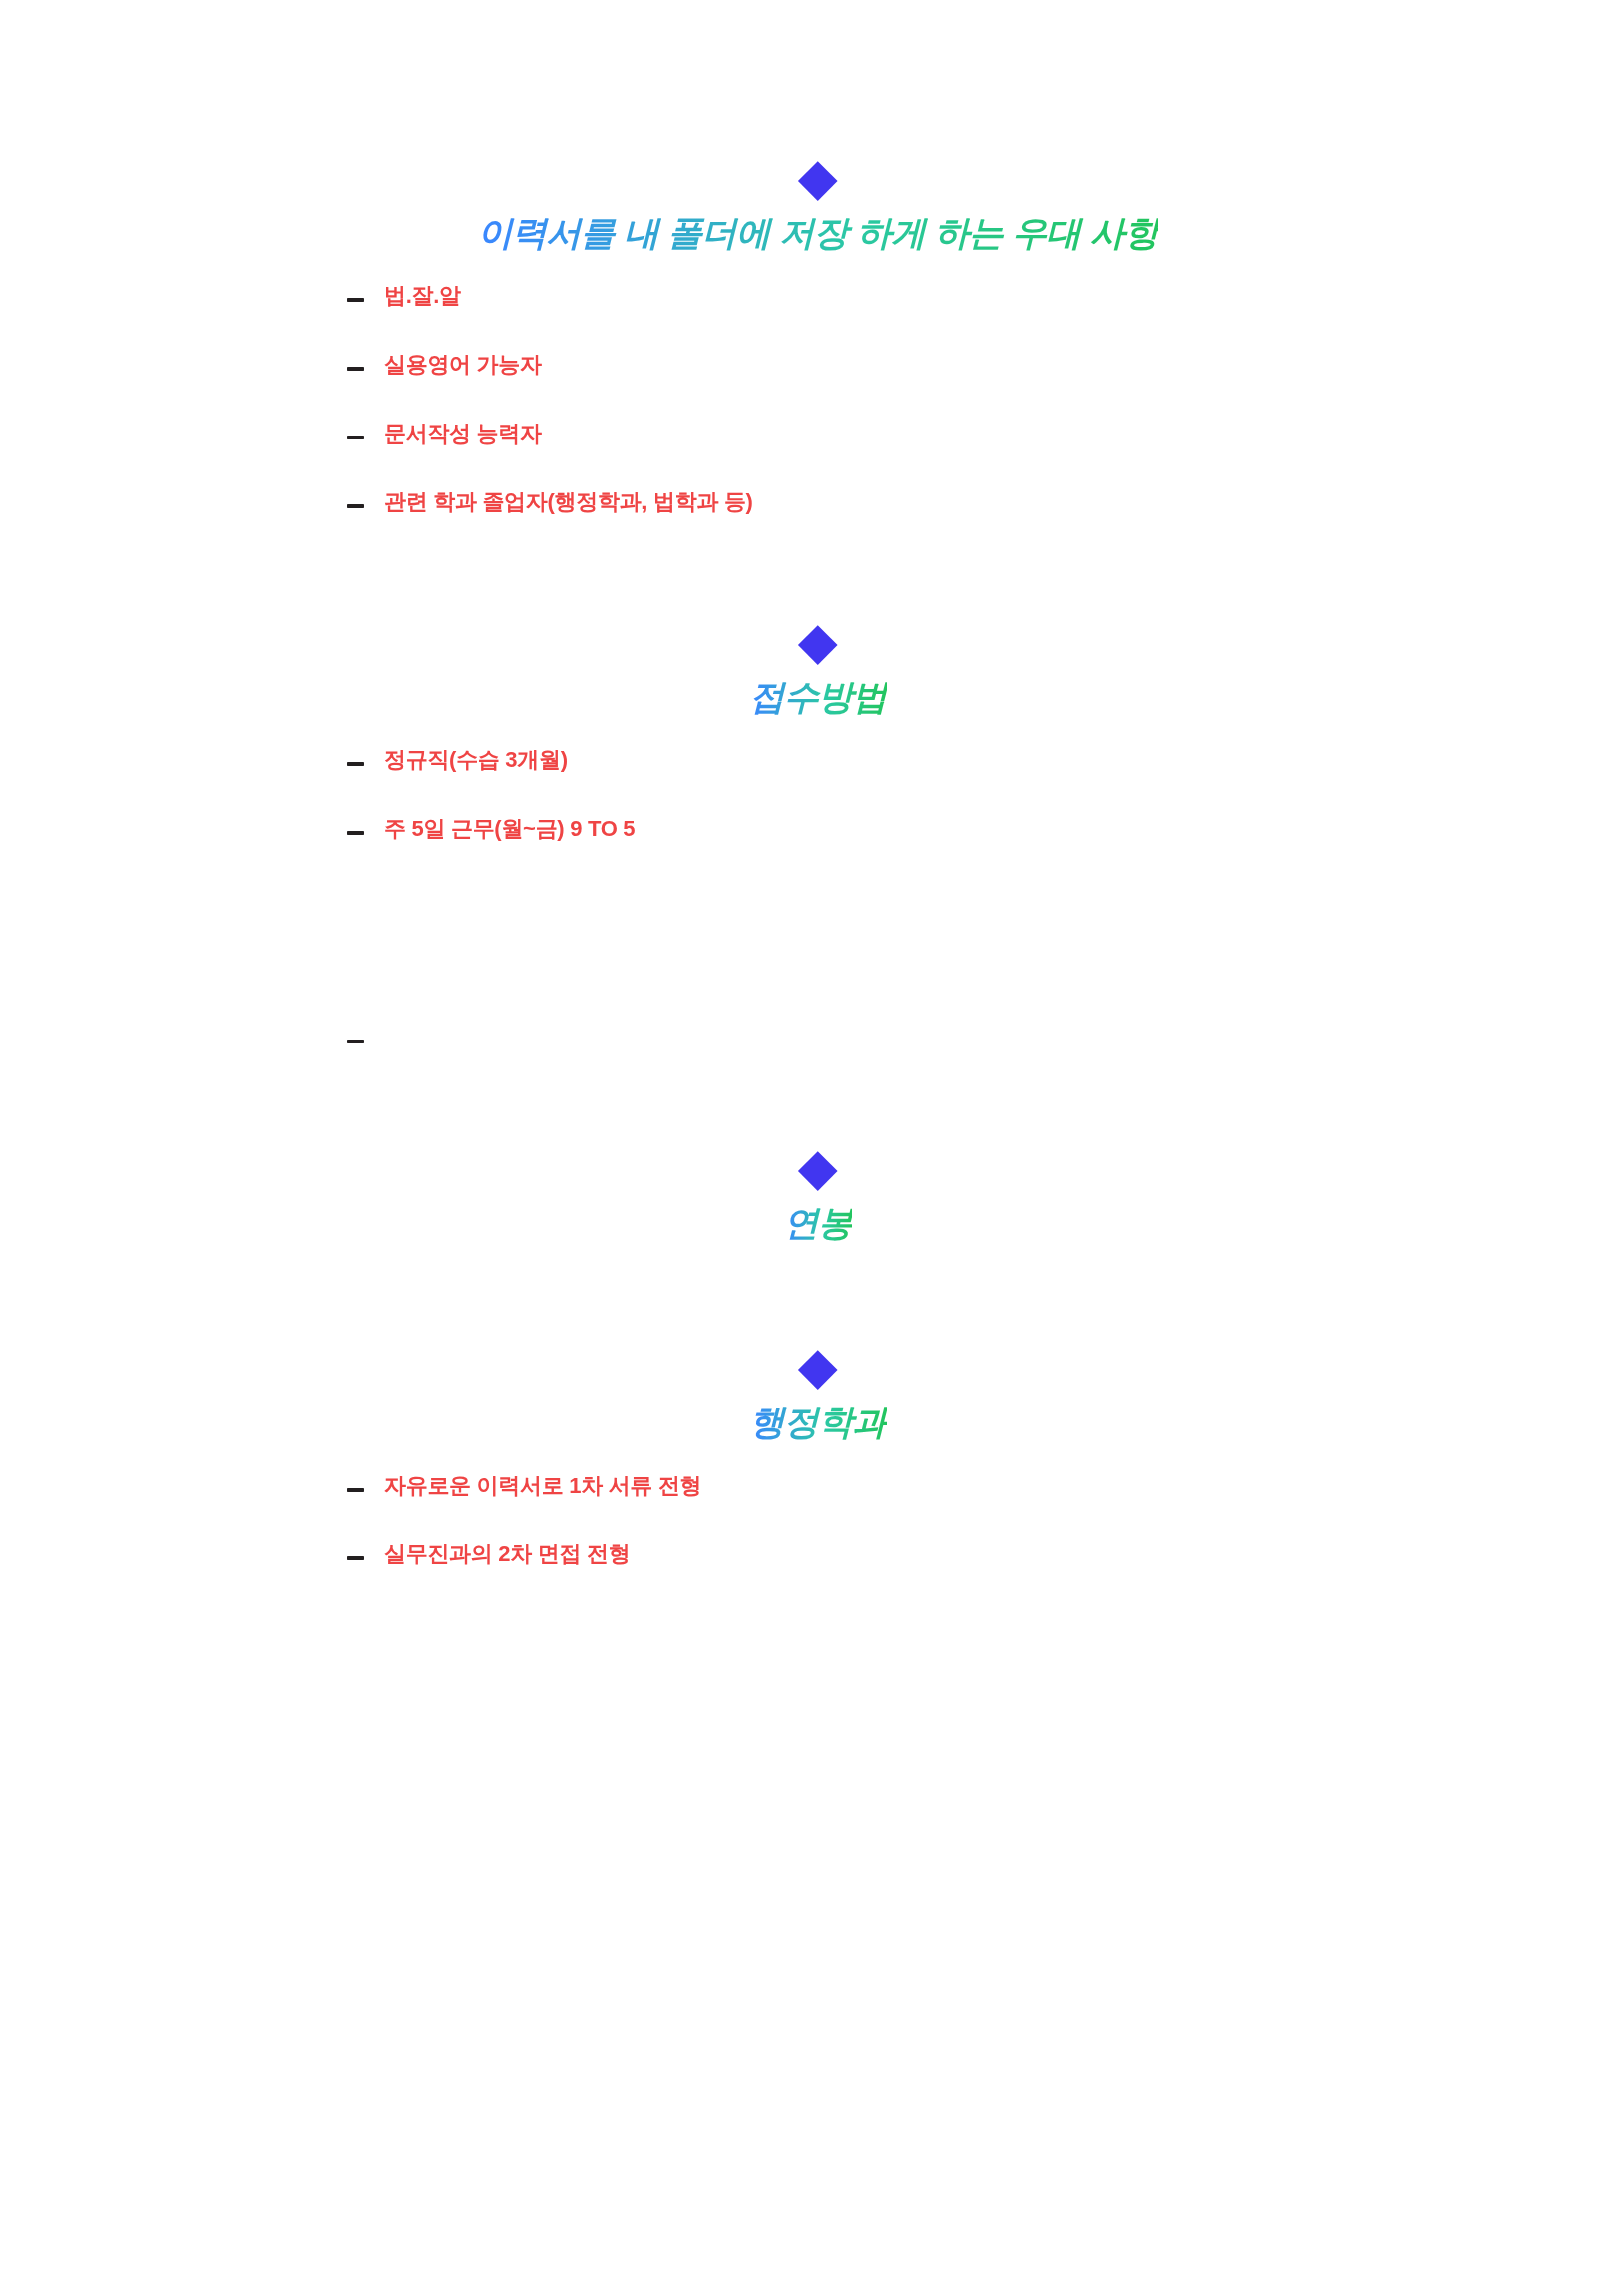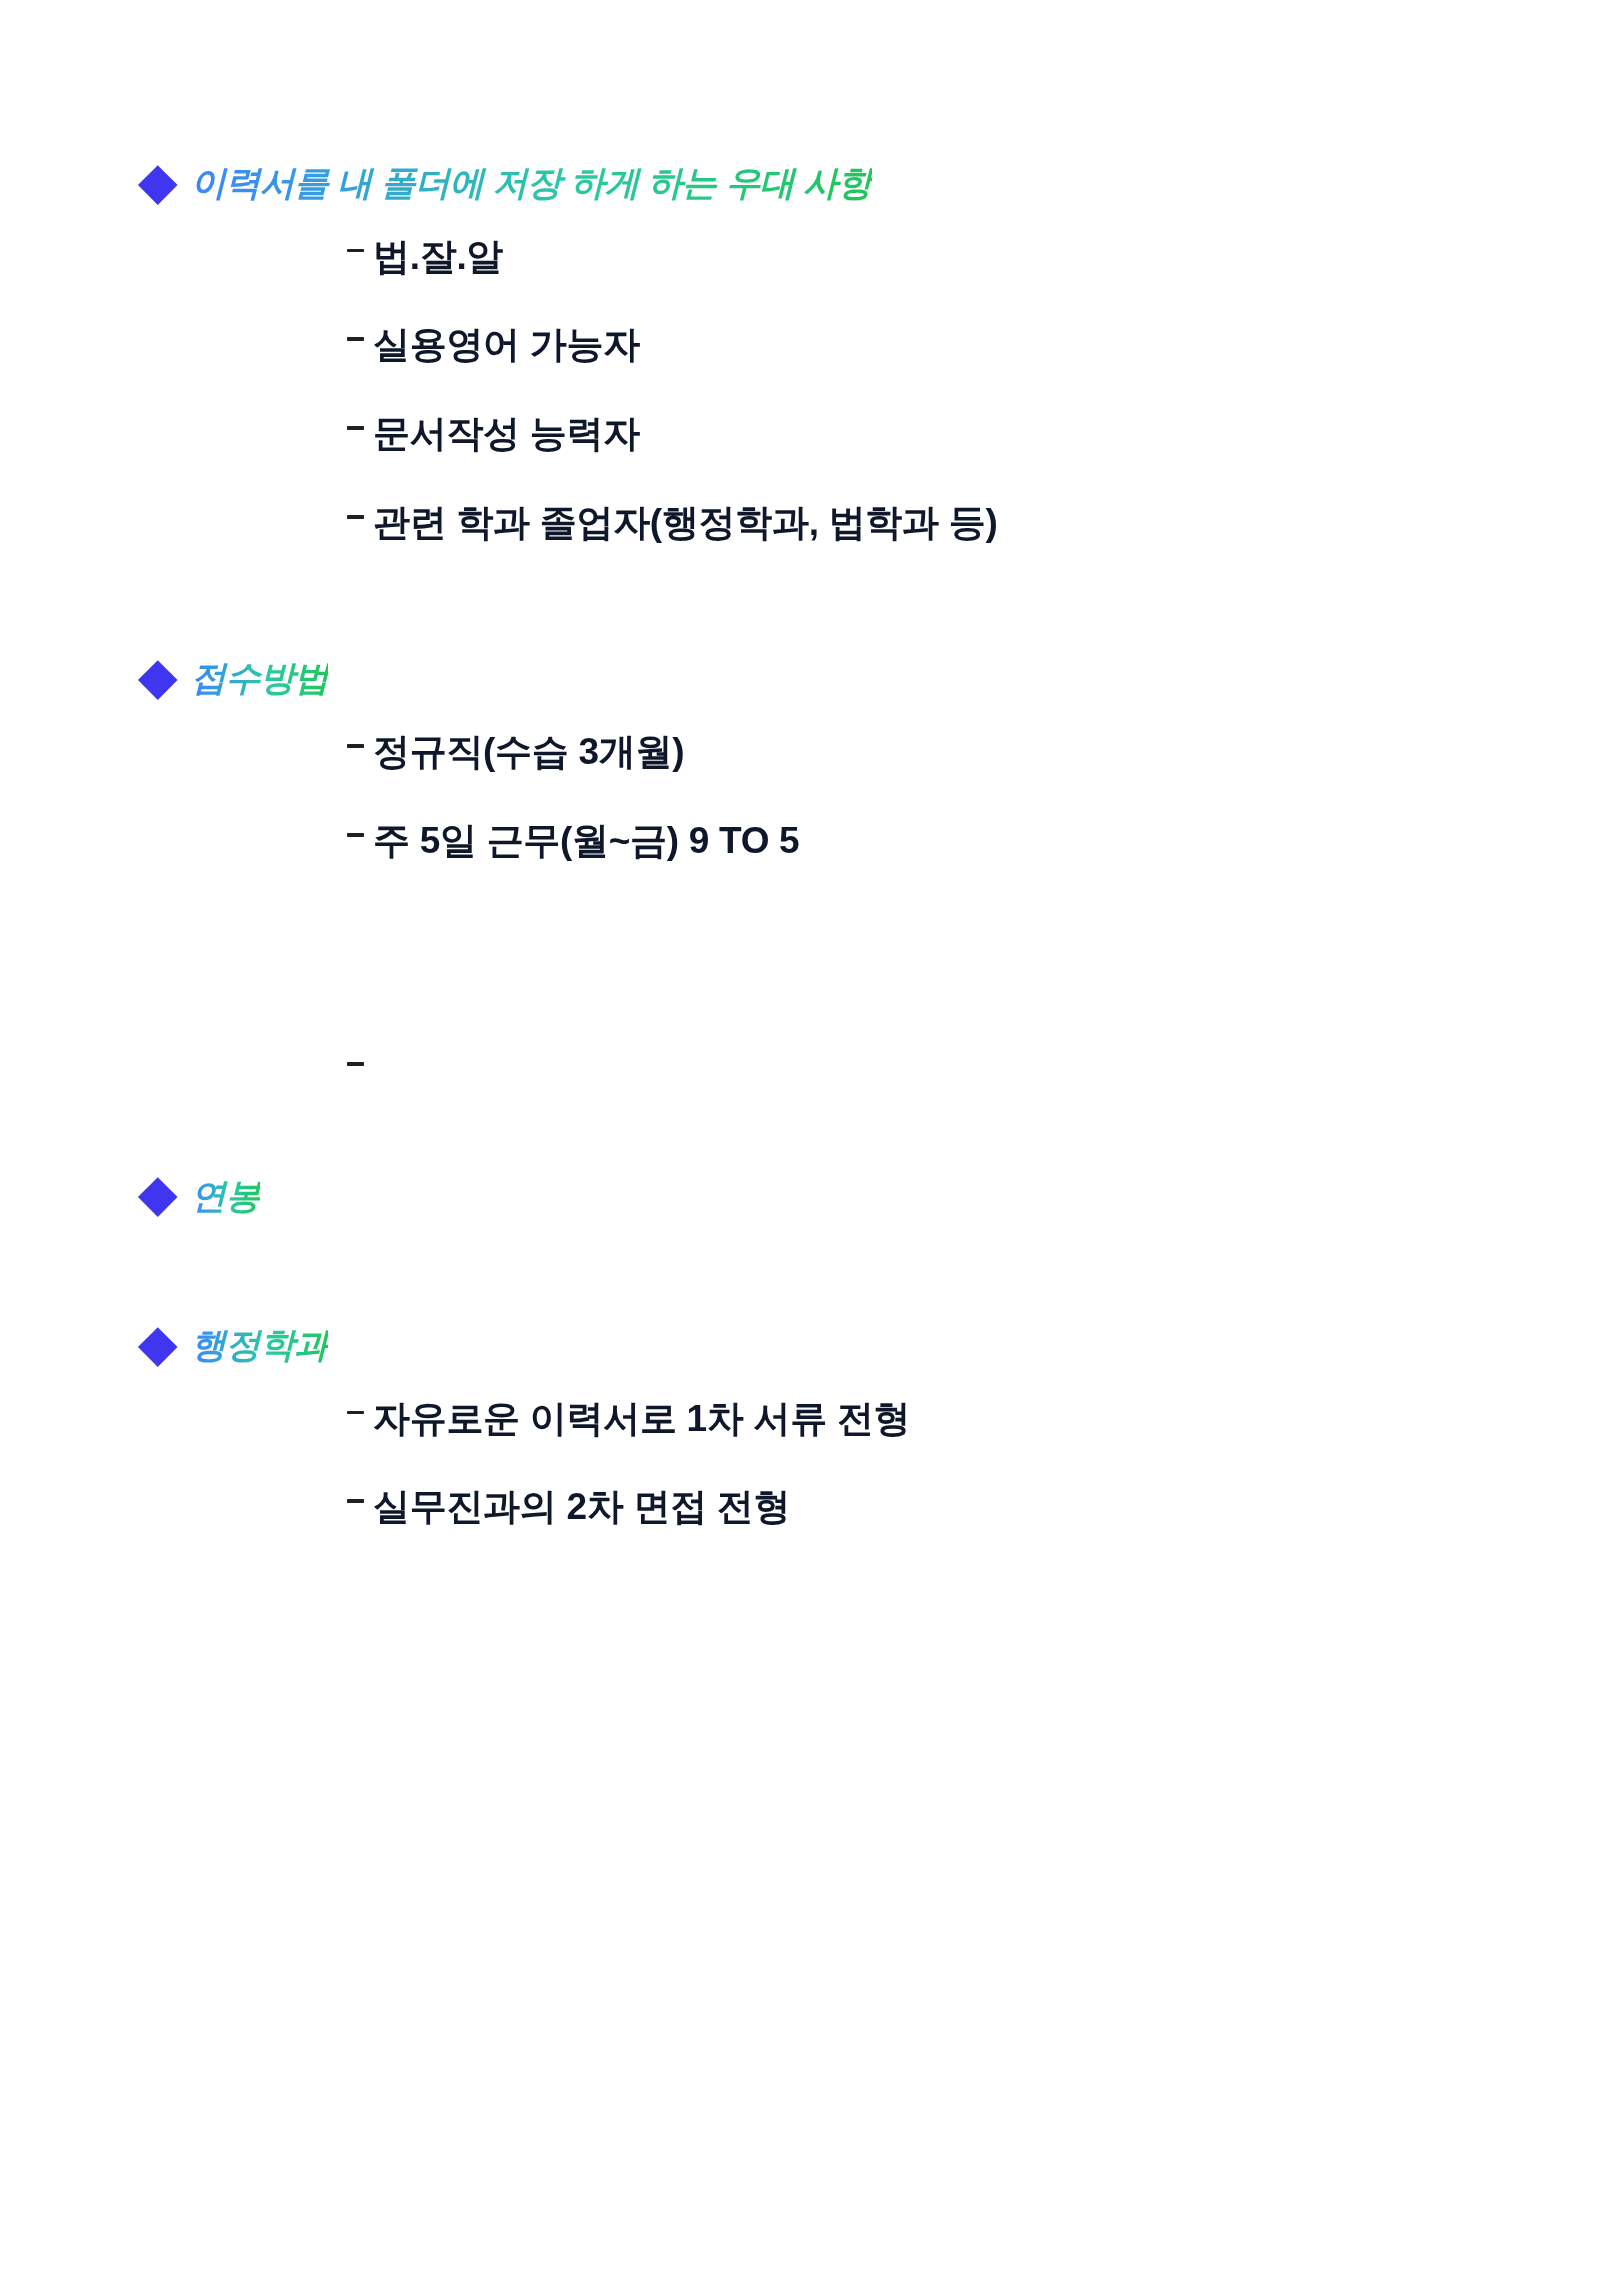--- a/index.html
+++ b/index.html
@@ -25,20 +25,21 @@
 
   .section {
     margin-bottom: 0;
   }
 
   .section-head {
     display: flex;
     align-items: center;
     gap: 19.6px;
     margin-left: 13px;
+    flex-direction: column;
   }
 
   .diamond {
     width: 27.5px;
     height: 27.5px;
     background: #4136f0;
     transform: rotate(45deg);
     flex: 0 0 auto;
     margin-top: 2.6px;
   }
@@ -58,26 +59,26 @@
 
   .bullets {
     margin: 29px 0 0 0;
     padding: 0;
     list-style: none;
   }
 
   .bullet {
     display: flex;
     align-items: flex-start;
-    gap: 9px;
-    font-size: 37px;
+    gap: 20px;
+    font-size: 22px;
     font-weight: 700;
     line-height: 1.35;
     letter-spacing: -0.3px;
-    color: #0f172a;
+    color: #ef4444;
     margin-left: 216px;
     margin-bottom: 39px;
   }
 
   .dash {
     flex: 0 0 auto;
     width: 17px;
     height: 3.9px;
     background: #231f20;
     margin-top: 17px;

